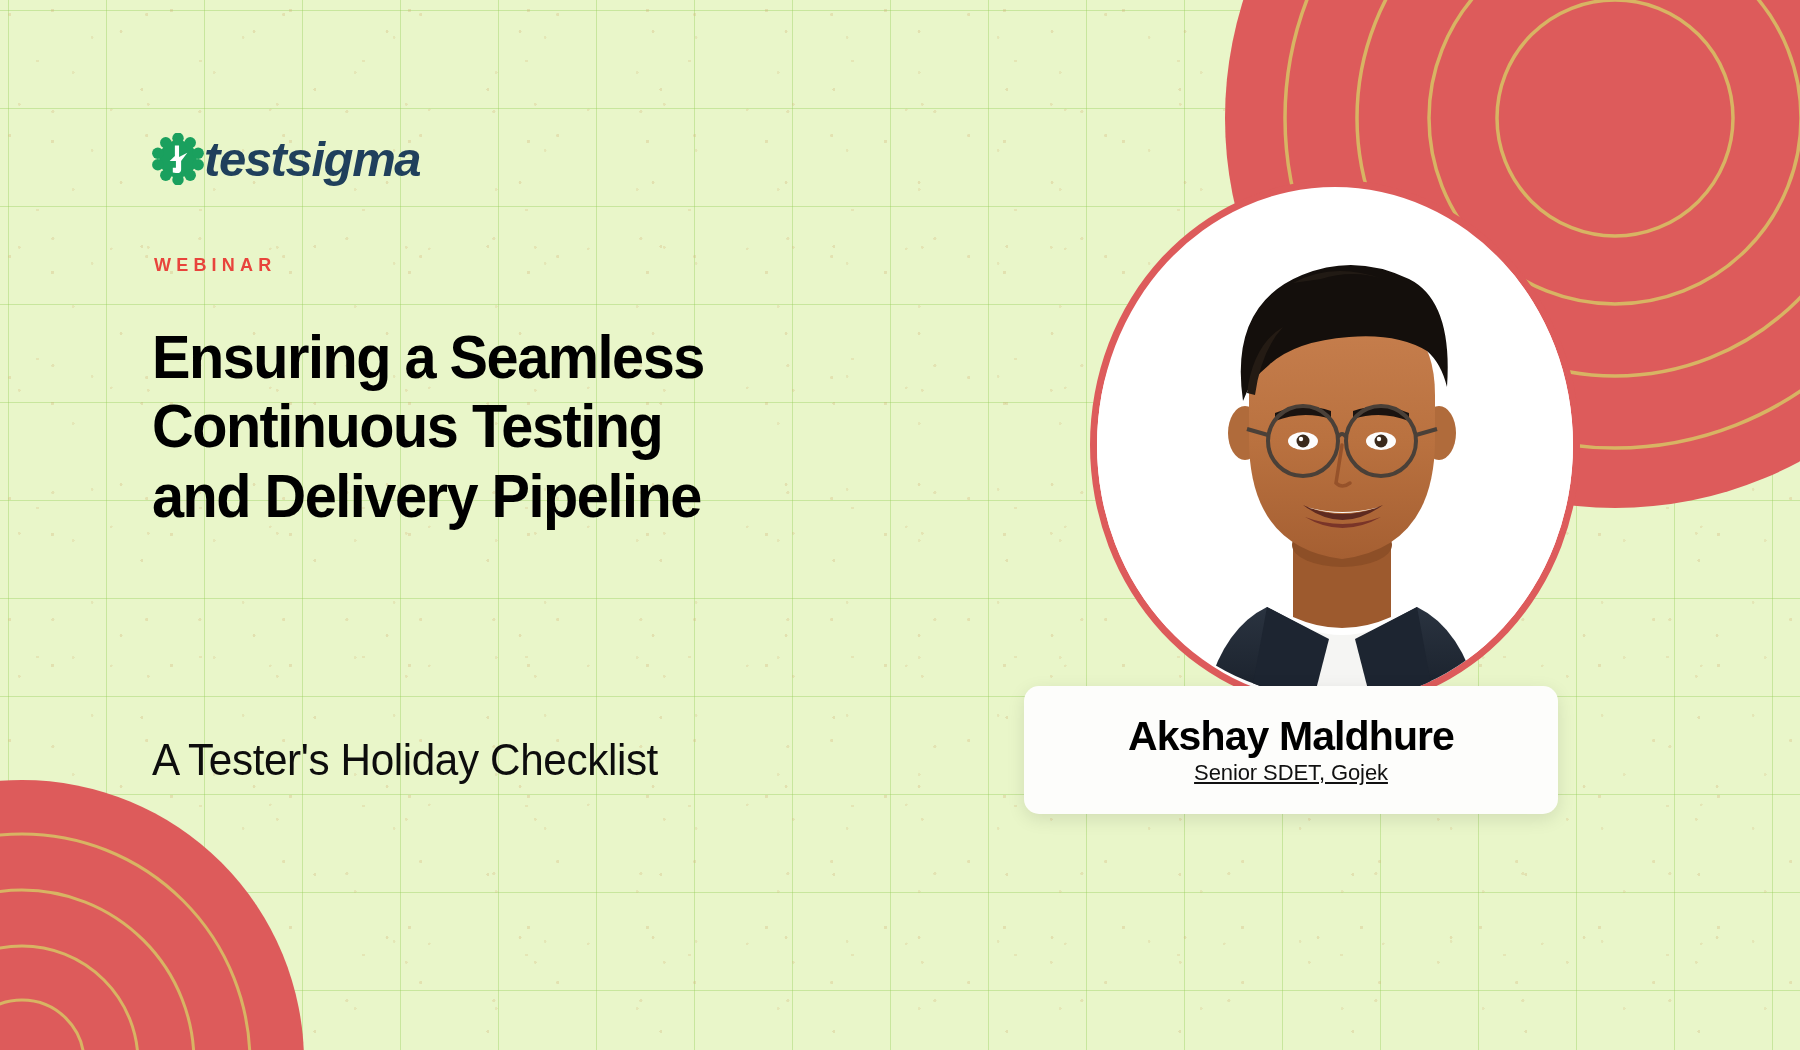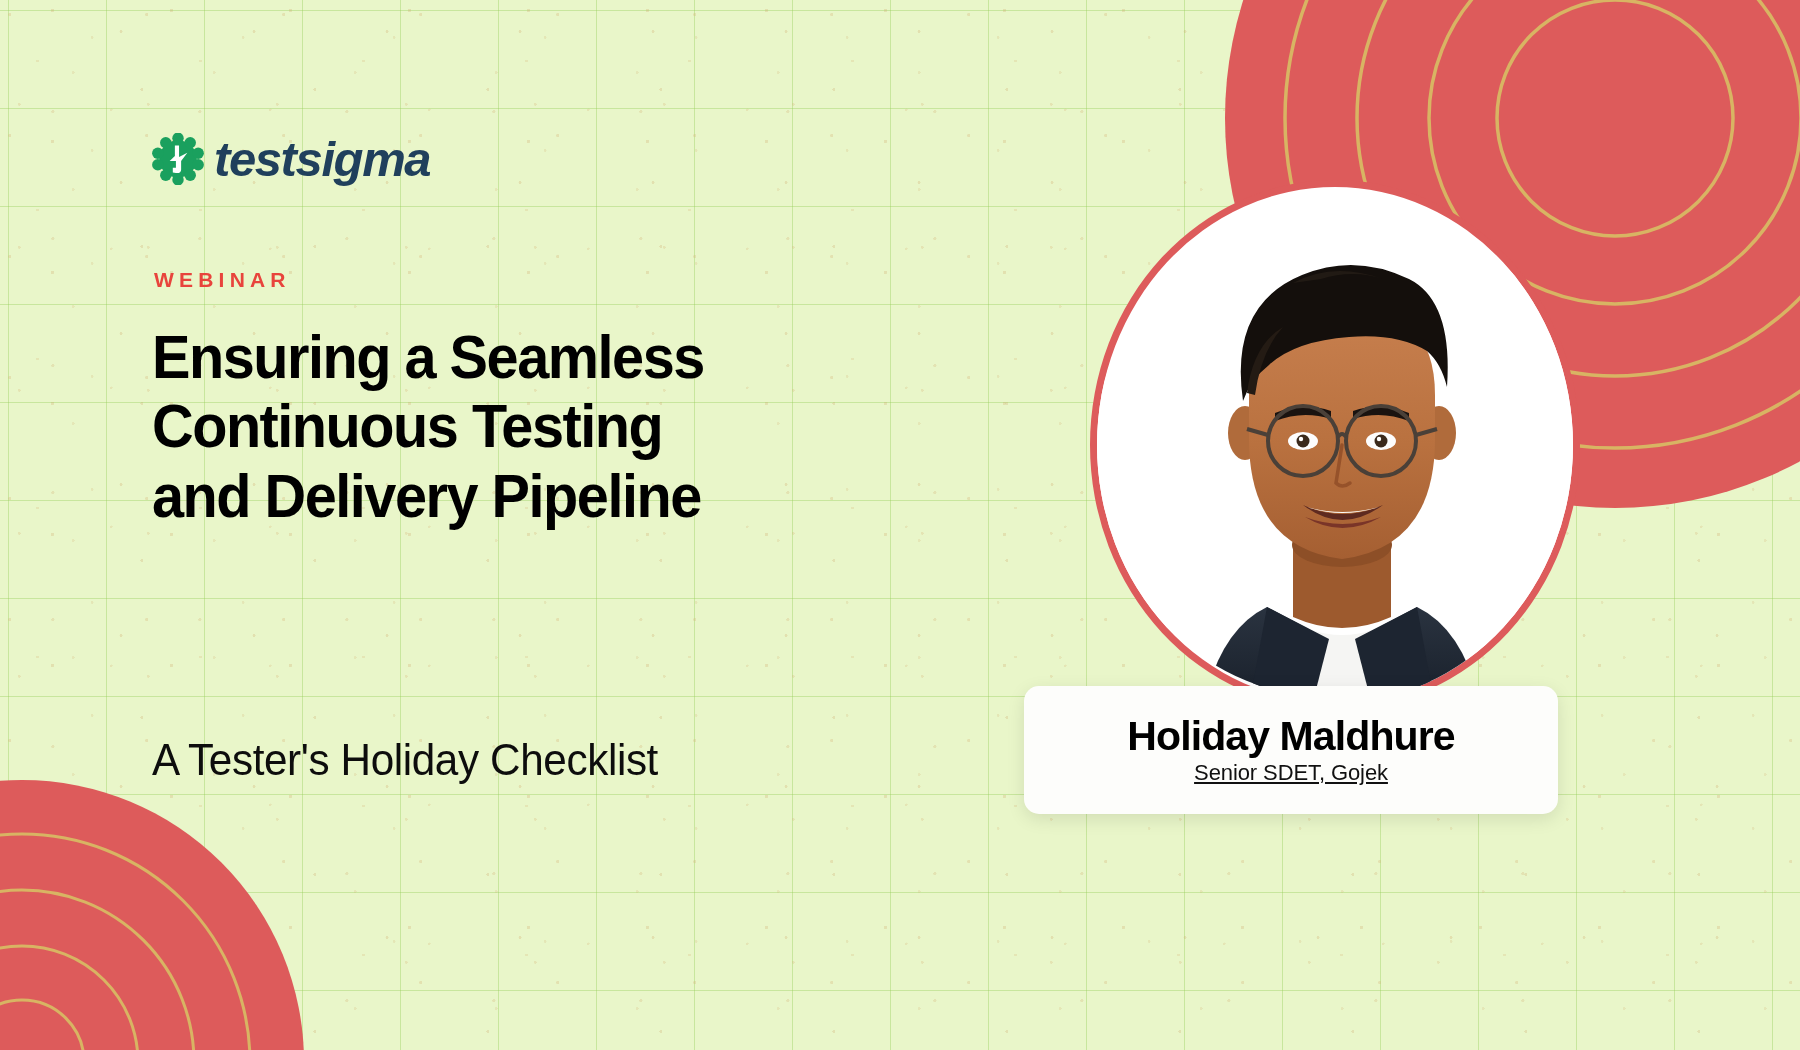--- a/index.html
+++ b/index.html
@@ -46,31 +46,31 @@
   .deco-svg { position:absolute; inset:0; }
 
   
   .left-col {
     position:absolute;
     left:152px; top:0;
     width:760px; height:1050px;
   }
   .logo-row {
     position:absolute; top:133px; left:0;
-    display:flex; align-items:center; gap:10px;
+    display:flex; align-items:center; gap:0;
   }
   .logo-mark { width:52px; height:52px; display:block; }
   .logo-word {
     font-size:49px; font-weight:bold; font-style:italic;
     color:#20405c; letter-spacing:-1.4px; line-height:1;
   }
 
   .eyebrow {
-    position:absolute; top:268px; left:2px;
-    font-size:21px; font-weight:bold;
+    position:absolute; top:255px; left:2px;
+    font-size:18px; font-weight:bold;
     letter-spacing:5.2px;
     color:#e8443c;
   }
 
   .headline {
     position:absolute; top:322px; left:0;
     width:760px;
     font-size:62px;
     font-weight:bold;
     line-height:1.12;
@@ -226,21 +226,21 @@
 
           <path d="M206 318 Q245 348 286 318 Q245 336 206 318 Z" fill="#5e2a20"></path>
           <path d="M210 320 Q245 332 282 320 Q245 330 210 320 Z" fill="#fdfcf8"></path>
           <path d="M208 330 Q245 352 284 330 Q245 344 208 330 Z" fill="#7a3528"></path>
         </g>
       </svg>
     </div>
   </div>
 
   <div class="name-card">
-    <div class="speaker-name">Holiday Maldhure</div>
+    <div class="speaker-name">Akshay Maldhure</div>
     <div class="speaker-role">Senior SDET, Gojek</div>
   </div>
 
   <div class="left-col">
 
     <div class="logo-row">
       <svg class="logo-mark" viewBox="0 0 100 100">
         <g fill="#1aa05e">
           <circle cx="50" cy="50" r="36"></circle>
           <g>

